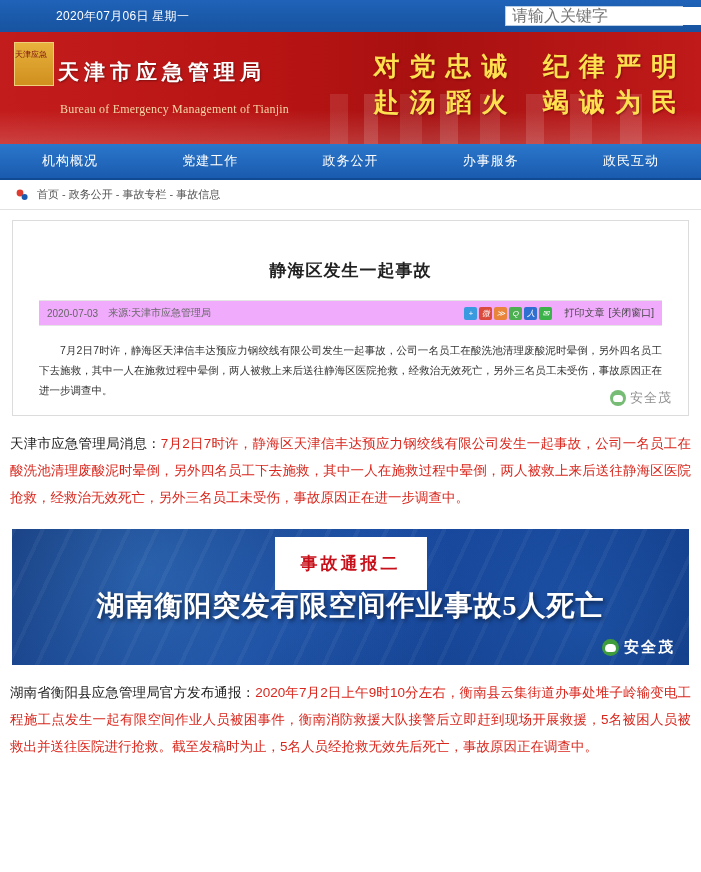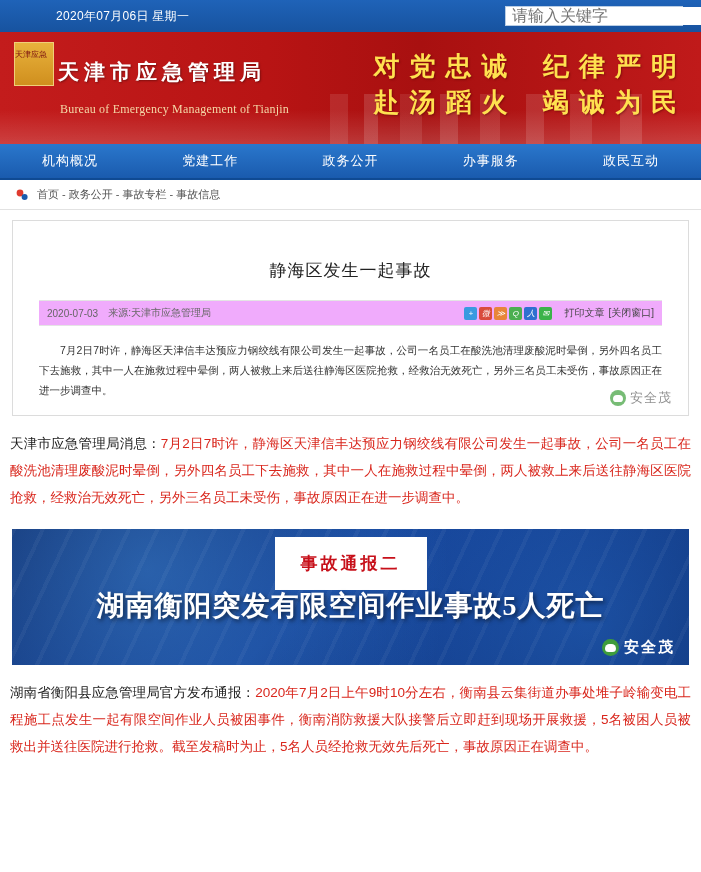--- a/index.html
+++ b/index.html
@@ -170,21 +170,21 @@
     margin: 10px 12px 0 12px;
     border: 1px solid #dcdcdc;
     background: #fff;
     padding: 26px 26px 14px 26px;
     min-height: 196px;
     position: relative;
   }
   .article-title {
     text-align: center;
     font-size: 17px;
-    font-weight: normal;
+    font-weight: bold;
     color: #222;
     letter-spacing: 1px;
     margin: 12px 0 18px 0;
     font-family: "Liberation Sans", sans-serif;
   }
   .meta-row {
     border-top: 1px solid #e4e4e4;
     border-bottom: 1px solid #e4e4e4;
     background: #f0abfc;
     height: 26px;

